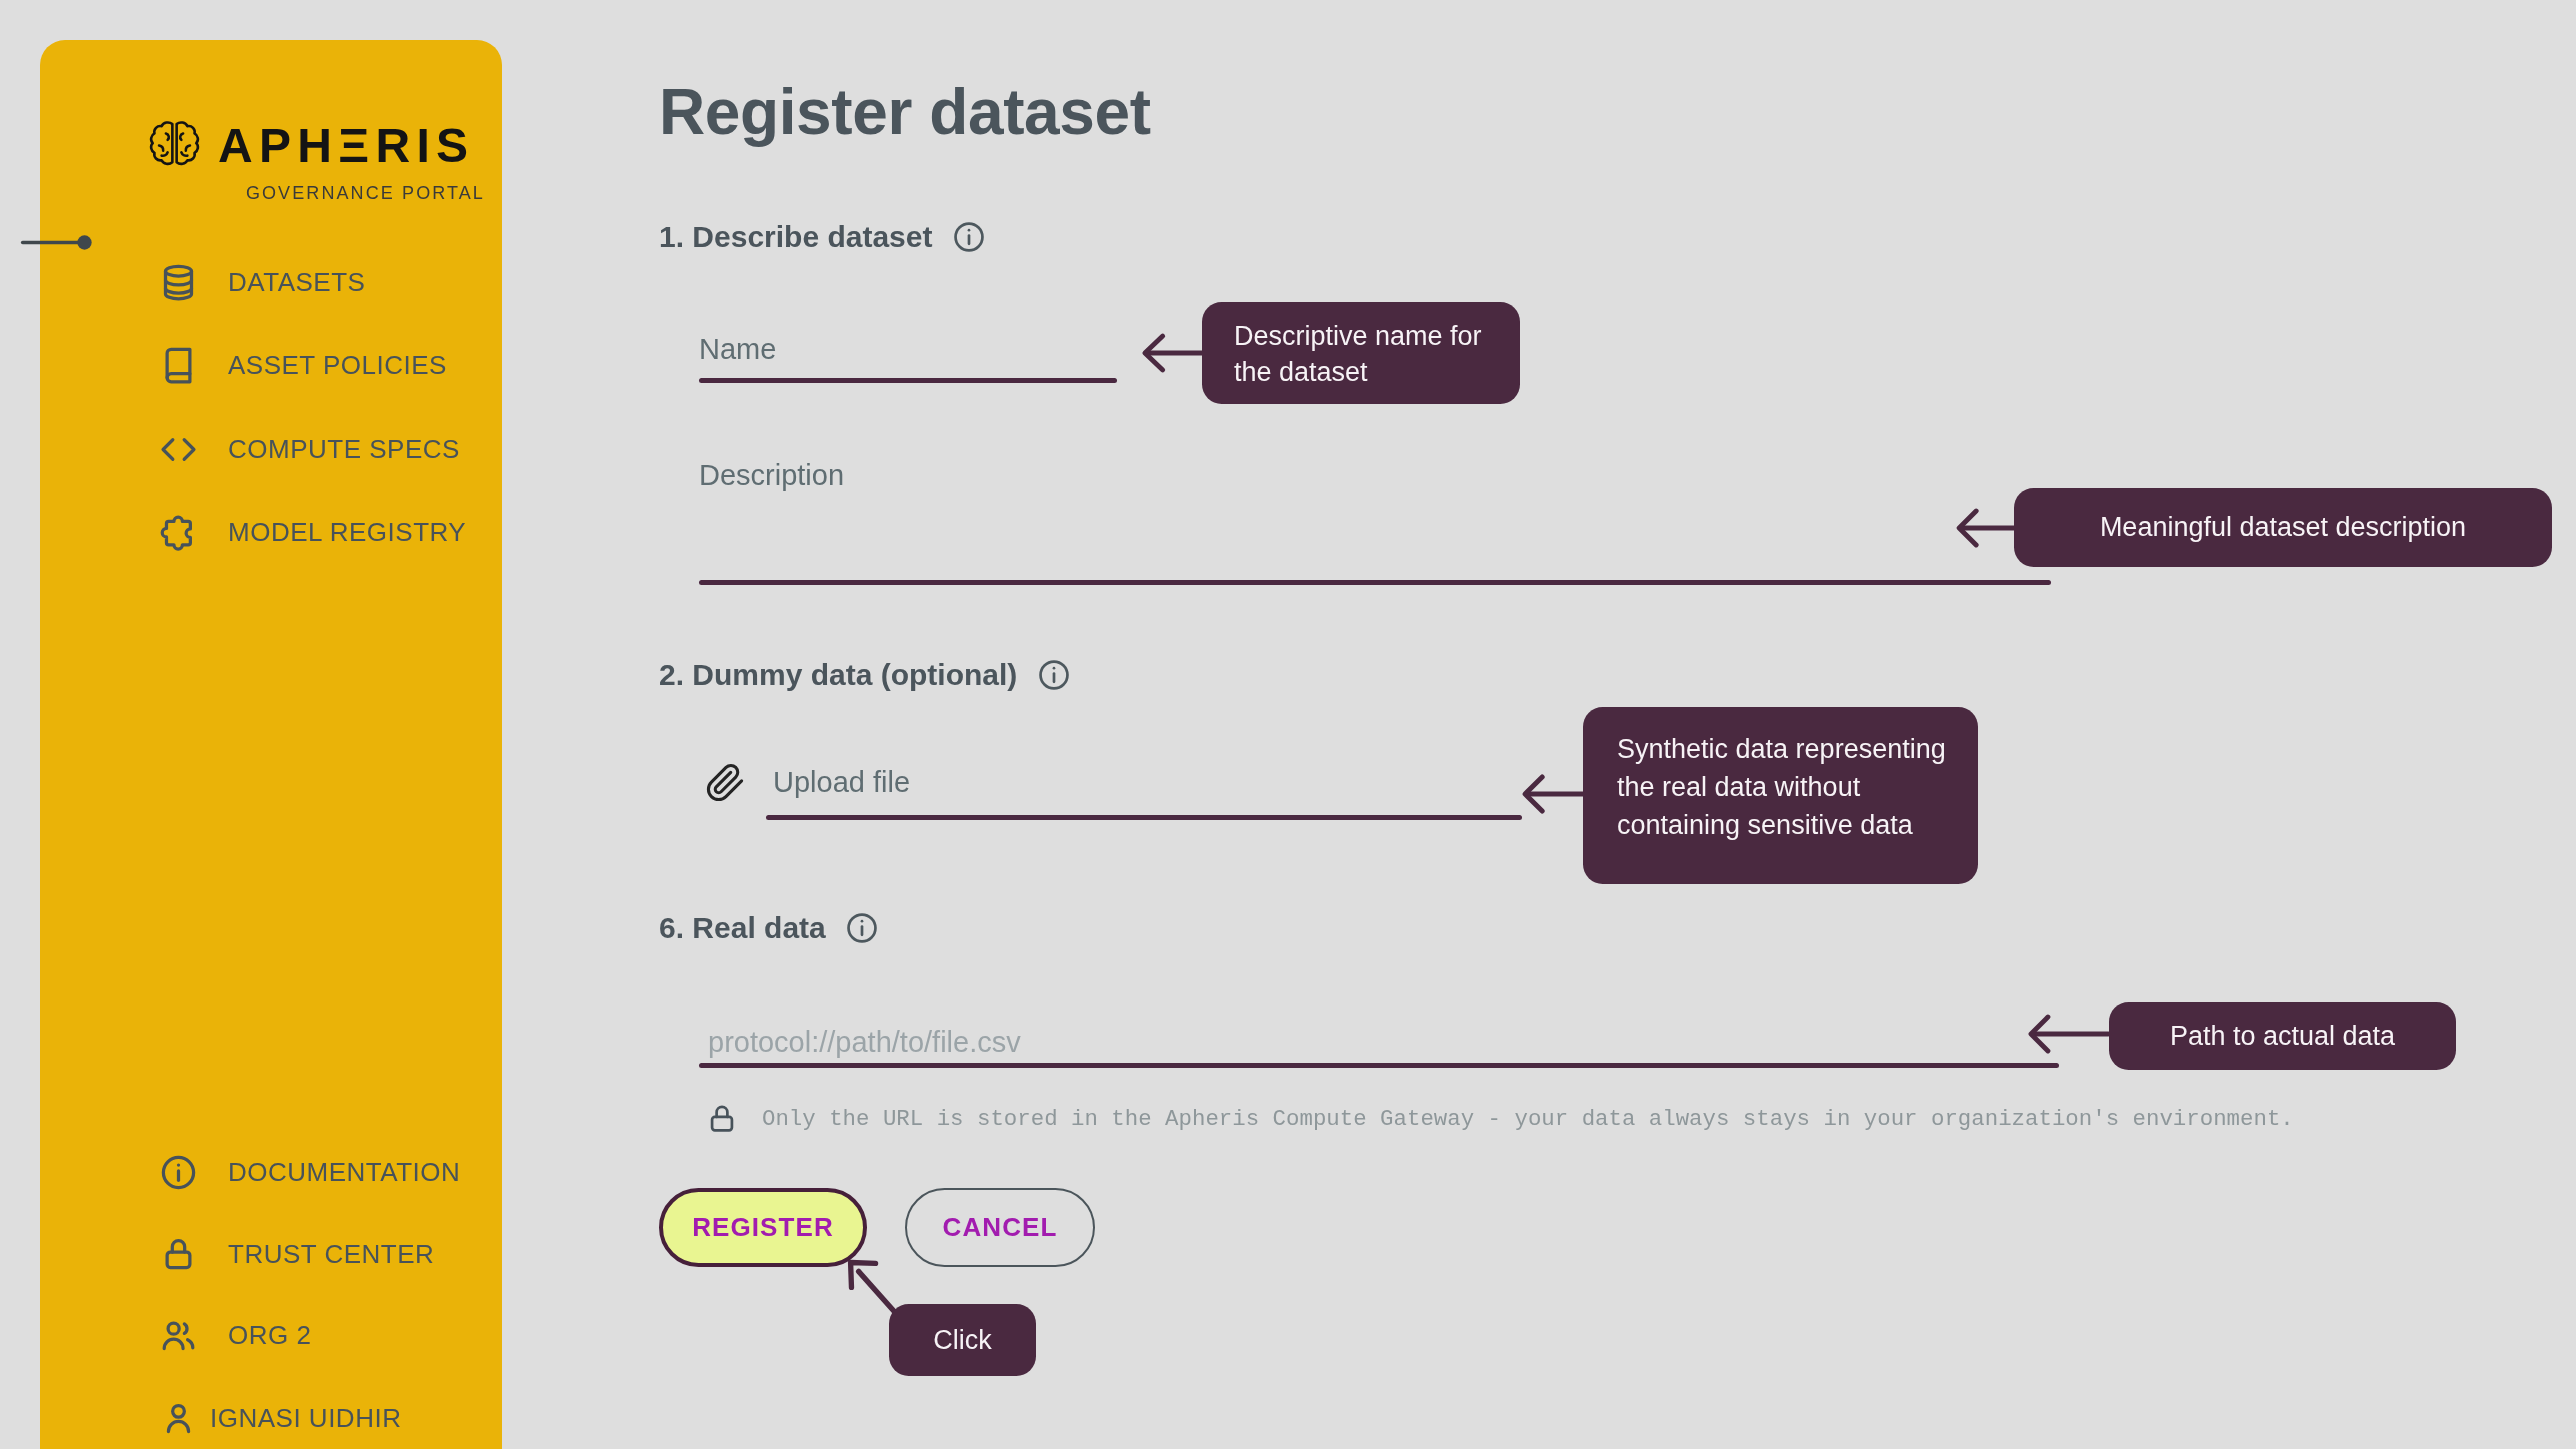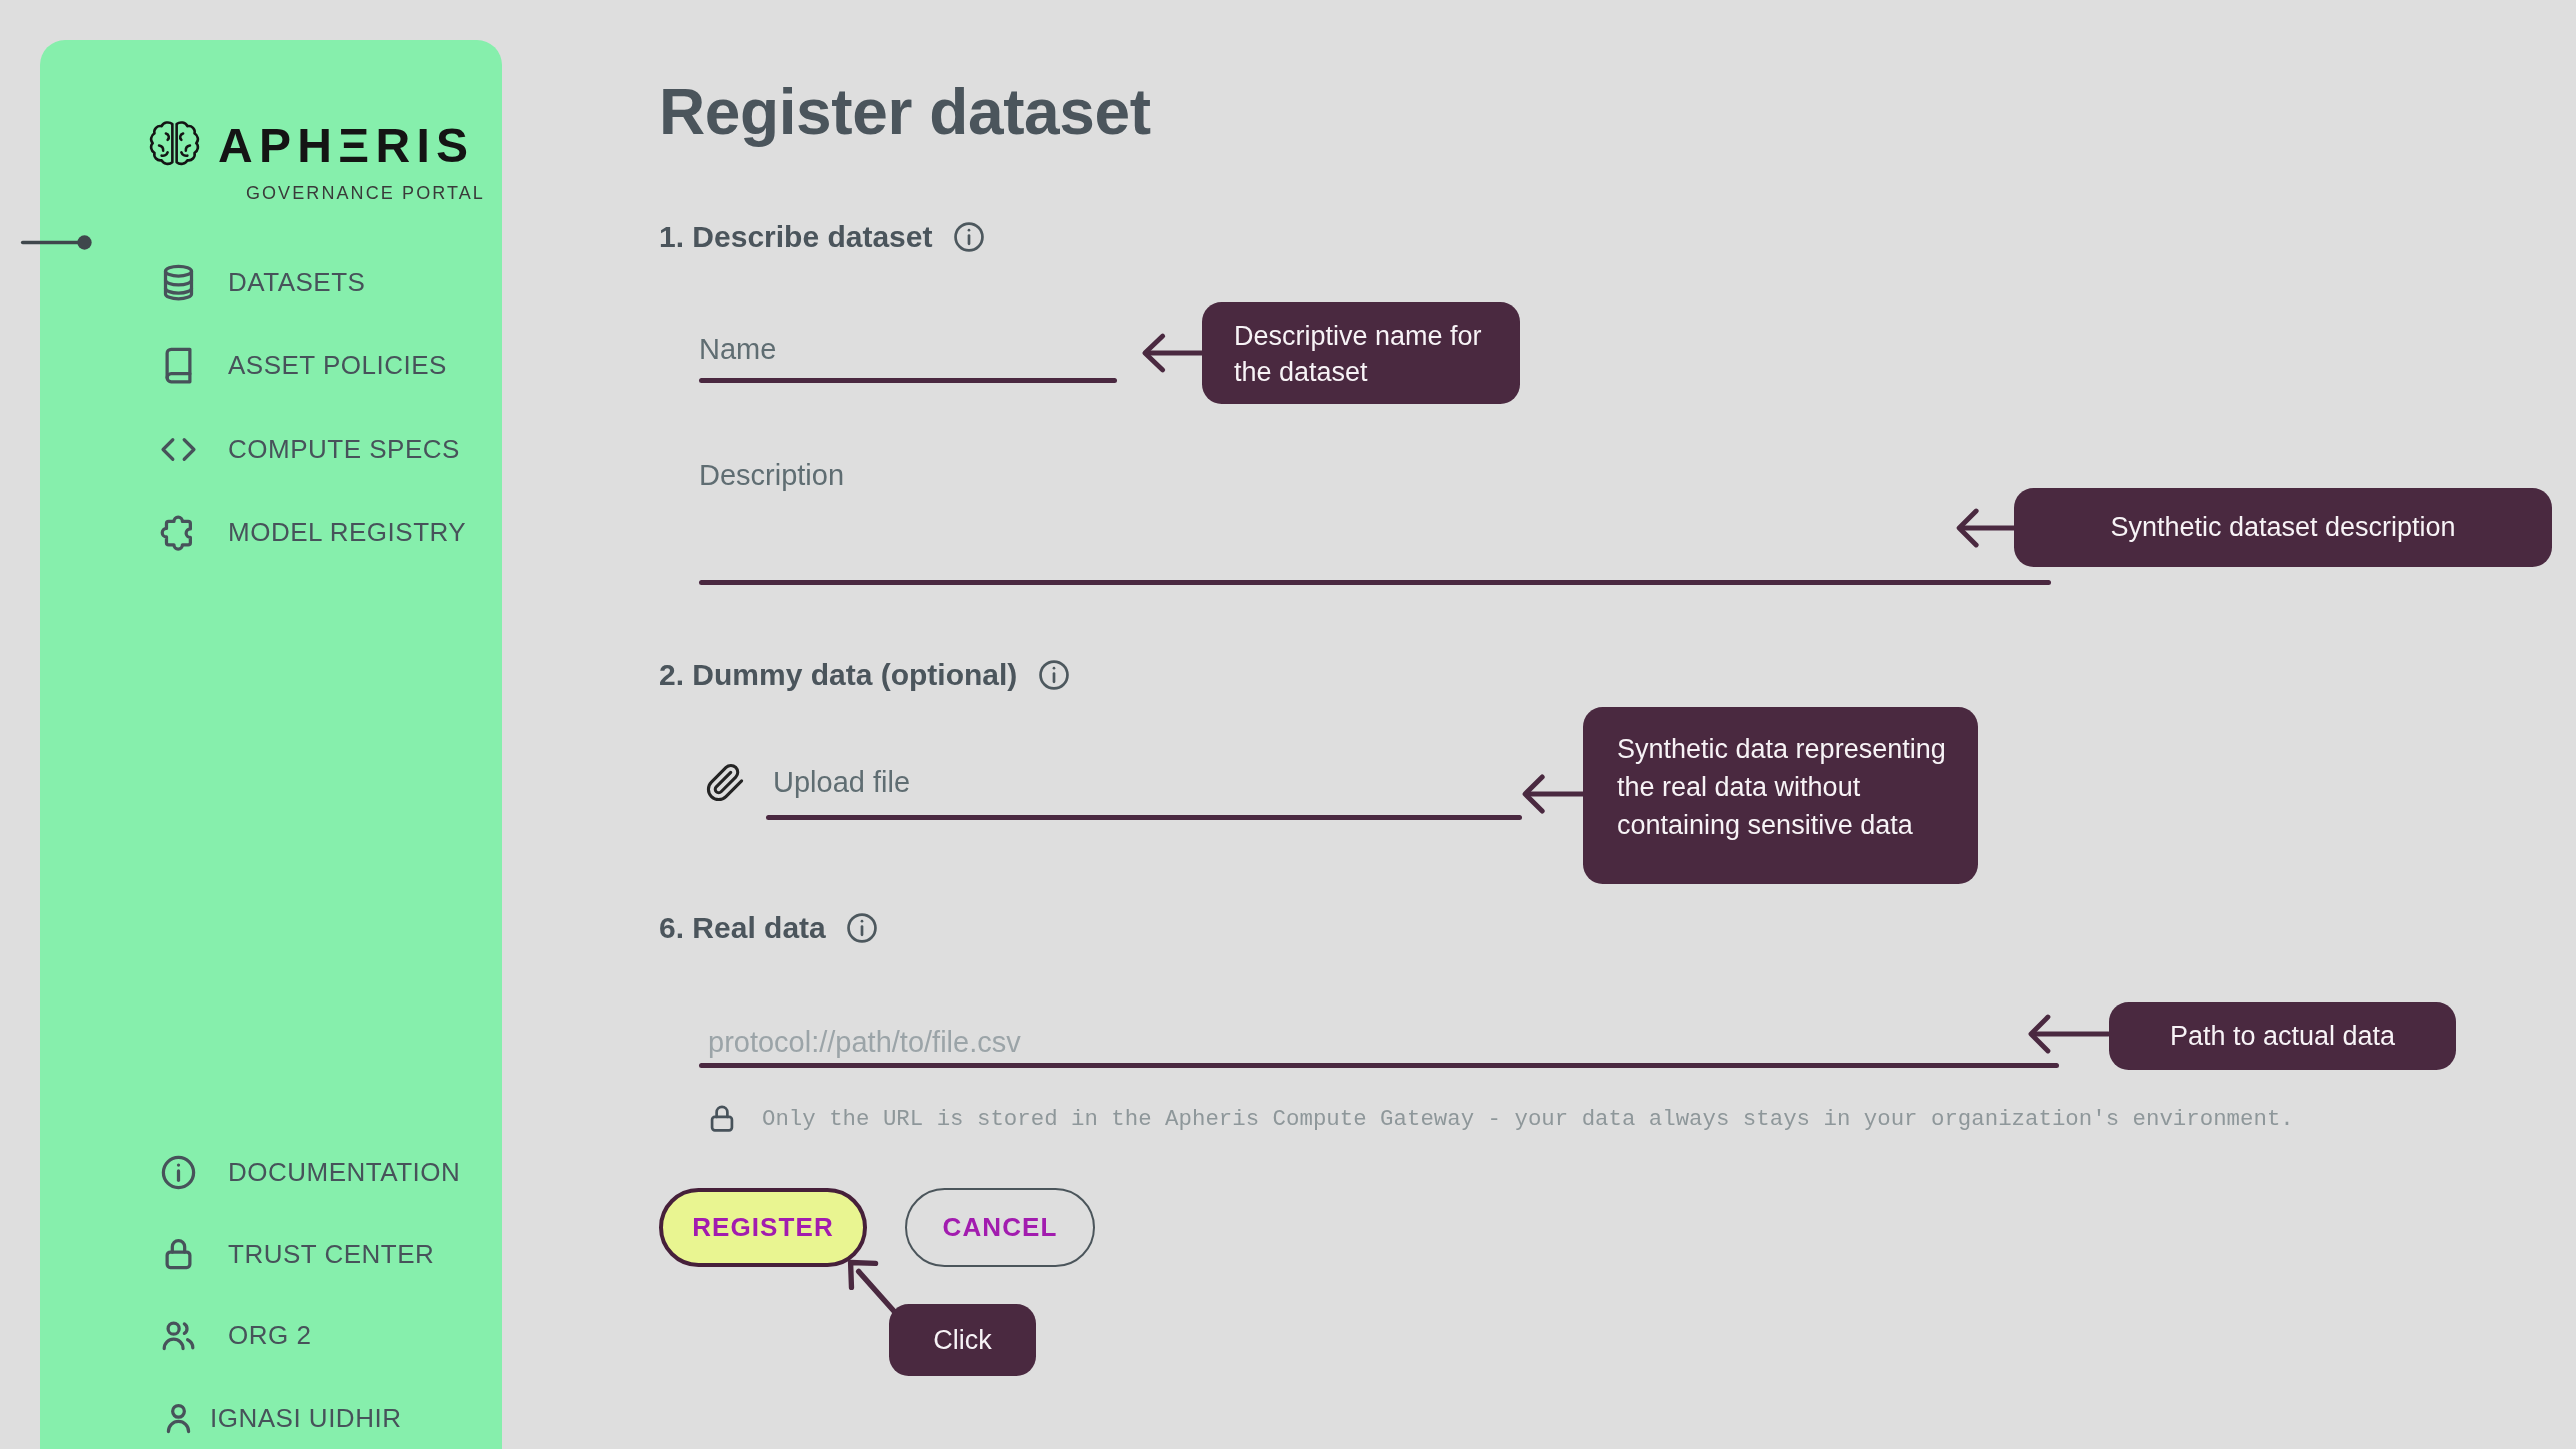--- a/index.html
+++ b/index.html
@@ -6,21 +6,21 @@
   html,body { width:2576px; height:1449px; overflow:hidden; }
   body {
     font-family:"Liberation Sans","DejaVu Sans",sans-serif;
     background:#dedede;
     color:#4b555b;
     position:relative;
   }
   
   .sidebar {
     position:absolute; left:40px; top:40px; width:462px; height:1409px;
-    background:#86efac; border-radius:25px 25px 0 0;
+    background:#eab308; border-radius:25px 25px 0 0;
   }
   .logo-row { position:absolute; left:107px; top:77px; display:flex; align-items:center; }
   .brand-title { font-size:48px; font-weight:700; letter-spacing:6.3px; color:#141414; margin-left:16px; }
   .brand-tagline {
     position:absolute; left:175px; top:143px; width:270px; text-align:right;
     font-size:18px; letter-spacing:2.1px; color:#3a3a3a;
   }
   .nav-item {
     position:absolute; left:119px; height:41px; display:flex; align-items:center; gap:30px;
     color:#47525a; cursor:pointer;
@@ -176,21 +176,21 @@
 </svg>
 <div class="callout co-name">Descriptive name for the dataset</div>
 
 <div class="field-label" style="left:699px; top:459px;">Description</div>
 <div class="underline" style="left:699px; top:580px; width:1352px; height:5.4px;"></div>
 
 <svg class="arrow-svg" style="left:1952px; top:501px;" width="68" height="54" viewBox="0 0 76 60">
   <line x1="10" y1="30" x2="72" y2="30" stroke="#4a2940" stroke-width="5.5" stroke-linecap="round"></line>
   <polyline points="27,11 8,30 27,49" fill="none" stroke="#4a2940" stroke-width="5.5" stroke-linecap="round" stroke-linejoin="round"></polyline>
 </svg>
-<div class="callout co-desc center">Synthetic dataset description</div>
+<div class="callout co-desc center">Meaningful dataset description</div>
 
 <div class="section-head" style="left:659px; top:658px;">
   <span class="txt">2. Dummy data (optional)</span>
   <svg width="34" height="34" viewBox="0 0 24 24" fill="none" stroke="#4d585e" stroke-width="1.9" stroke-linecap="round">
     <circle cx="12" cy="12" r="9.5"></circle>
     <line x1="12" y1="11" x2="12" y2="16.8"></line>
     <line x1="12" y1="7.2" x2="12" y2="7.22"></line>
   </svg>
 </div>
 

